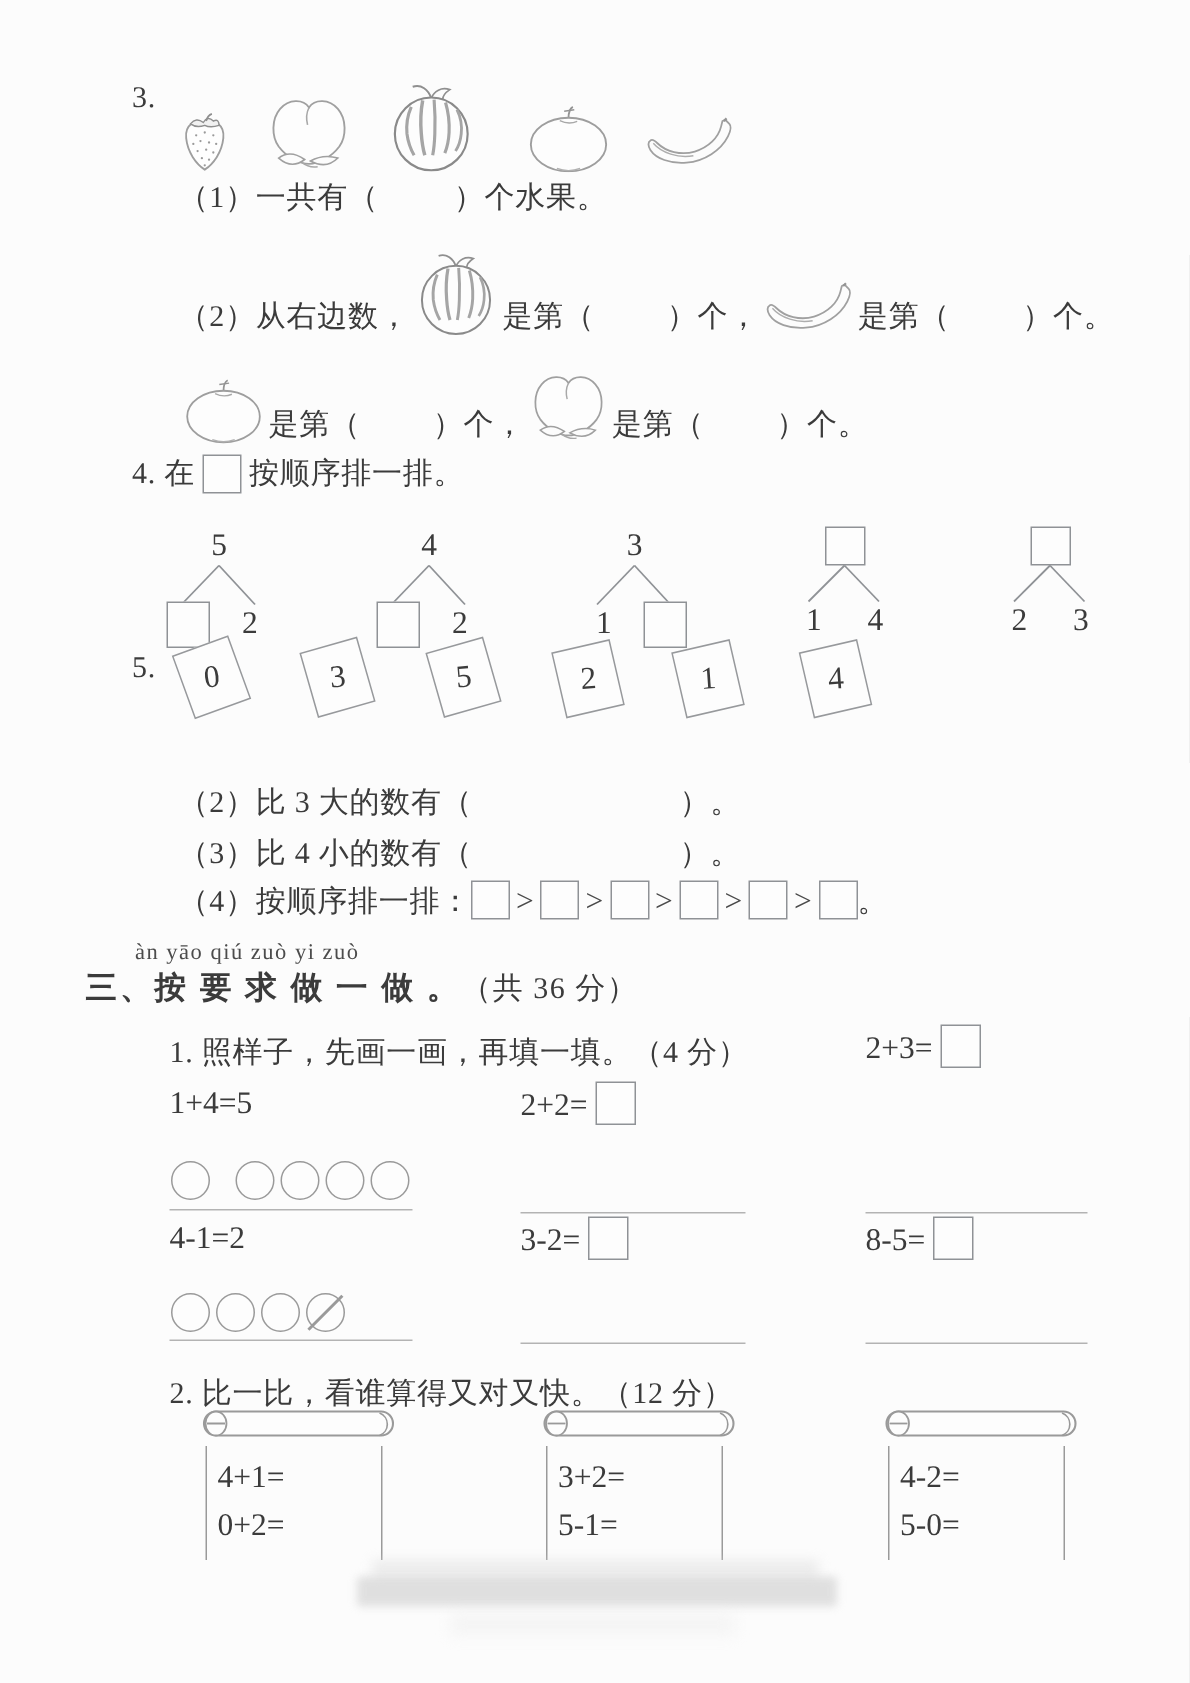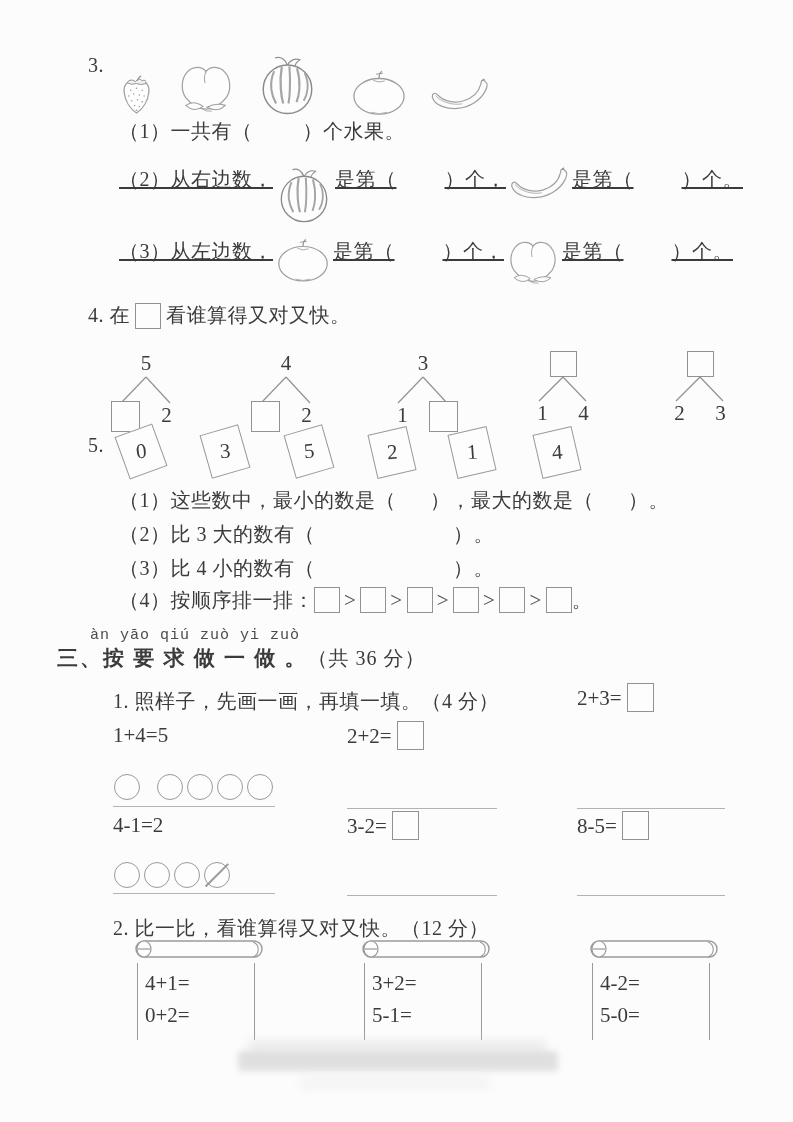--- a/index.html
+++ b/index.html
@@ -4,21 +4,21 @@
 <style>
   html,body{margin:0;padding:0;background:#e8e8e8;}
   .page{
     position:relative;width:793px;height:1122px;margin:0 auto;
     background:#fcfcfc;overflow:hidden;
     font-family:"Liberation Serif","DejaVu Serif",serif;
     color:#3b3b3b;
   }
   .abs{position:absolute;}
   .zh{font-size:20px;letter-spacing:.5px;white-space:nowrap;}
-  .flexline{display:flex;align-items:flex-start;white-space:nowrap;text-decoration:underline;}
+  .flexline{display:flex;align-items:flex-end;white-space:nowrap;}
   .gap{display:inline-block;height:1px;}
   .g34{width:34px;} .g48{width:48px;} .g50{width:50px;} .g138{width:138px;}
   .fruit{display:inline-block;}
   .inline-fruit{margin:0 3px;flex:0 0 auto;}
   
   .bbox{display:inline-block;width:27px;height:29px;border:1.3px solid #8f9296;background:#fdfdfd;box-sizing:border-box;}
   .inlinebox{vertical-align:-7px;margin:0 5px;}
   .eqbox{vertical-align:-7px;margin-left:5px;}
   .ordbox{width:26px;height:26px;vertical-align:-6px;}
   .gt{font-size:21px;margin:0 4px;color:#4a4a4a;}
@@ -36,21 +36,21 @@
   .card span{font-size:21px;display:block;}
   
   .circles{position:absolute;height:30px;}
   .circle{display:inline-block;width:24px;height:24px;border:1.5px solid #9a9a9a;border-radius:50%;
           margin-right:4px;position:relative;background:#fdfdfd;box-sizing:content-box;}
   .circle.slashed::after{content:"";position:absolute;left:10.5px;top:-4px;width:1.5px;height:32px;
           background:#9a9a9a;transform:rotate(45deg);}
   .circle-gap{display:inline-block;width:13px;}
   .uline{position:absolute;height:1.2px;background:#b3b3b3;}
   
-  .pinyin{font-family:Liberation Mono, monospace;font-size:15px;color:#4c4c4c;letter-spacing:1px;white-space:nowrap;}
+  .pinyin{font-family:Liberation Serif, serif;font-size:15px;color:#4c4c4c;letter-spacing:1px;white-space:nowrap;}
   .sec-title{font-size:21px;font-weight:bold;letter-spacing:2px;white-space:nowrap;}
   .sec-score{font-weight:normal;font-size:20px;letter-spacing:1px;}
   .eq{font-size:21px;white-space:nowrap;}
   
   .scroll{position:absolute;top:936px;width:132px;height:104px;overflow:hidden;}
   .scroll-body{margin:-3px 10px 0 4px;border-left:1.4px solid #9a9a9a;border-right:1.4px solid #9a9a9a;
                height:220px;padding:4px 0 0 7px;}
   .scroll-line{font-size:21px;line-height:32px;white-space:nowrap;}
   
   .wm1{left:238px;top:1051px;width:320px;height:20px;background:#c9c9c9;filter:blur(3px);opacity:.55;border-radius:2px;}
@@ -148,37 +148,36 @@
       <span>）个，</span>
     <svg class="inline-fruit" width="60" height="37">
         <use href="#f-banana"></use>
       </svg>
     <span>是第（</span>
       <span class="gap g48"></span>
       <span>）个。</span>
   </div>
 
   <div class="abs zh flexline" style="left:119px;top:238px;height:58px">
-    <span>（3）从左边数，</span>
     <svg class="inline-fruit" width="54" height="44">
         <use href="#f-apple"></use>
       </svg>
     <span>是第（</span>
       <span class="gap g48"></span>
       <span>）个，</span>
     <svg class="inline-fruit" width="52" height="49">
         <use href="#f-peach"></use>
       </svg>
     <span>是第（</span>
       <span class="gap g48"></span>
       <span>）个。</span>
   </div>
 
   <div class="abs zh" style="left:88px;top:302px">
-    <span>4. 在</span><span class="bbox inlinebox" style="width:26px;height:26px"></span><span>看谁算得又对又快。</span>
+    <span>4. 在</span><span class="bbox inlinebox" style="width:26px;height:26px"></span><span>按顺序排一排。</span>
   </div>
 
   <div class="bond" style="left:104px;top:351px">
     <div class="b-top"><span>5</span></div>
     <svg class="b-lines" width="84" height="28" viewBox="0 0 84 28">
         <g stroke="#8f9296" stroke-width="1.2">
           <line x1="42" y1="1" x2="17" y2="27"></line>
           <line x1="42" y1="1" x2="66" y2="27"></line>
         </g>
       </svg>
@@ -258,23 +257,20 @@
   <div class="card" style="left:372px;top:430px;transform:rotate(-13deg)">
       <span style="transform:rotate(9deg)">2</span>
     </div>
   <div class="card" style="left:452px;top:430px;transform:rotate(-13deg)">
       <span style="transform:rotate(9deg)">1</span>
     </div>
   <div class="card" style="left:537px;top:430px;transform:rotate(-13deg)">
       <span style="transform:rotate(9deg)">4</span>
     </div>
 
-  <div class="abs zh" style="left:119px;top:487px">
-    <span>（1）这些数中，最小的数是（</span><span class="gap g34"></span><span>），最大的数是（</span><span class="gap g34"></span><span>）。</span>
-  </div>
   <div class="abs zh" style="left:119px;top:521px">
     <span>（2）比 3 大的数有（</span><span class="gap g138"></span><span>）。</span>
   </div>
   <div class="abs zh" style="left:119px;top:555px">
     <span>（3）比 4 小的数有（</span><span class="gap g138"></span><span>）。</span>
   </div>
   <div class="abs zh" style="left:119px;top:587px">
     <span>（4）按顺序排一排：</span><span class="bbox ordbox"></span><span class="gt">&gt;</span><span class="bbox ordbox"></span><span class="gt">&gt;</span><span class="bbox ordbox"></span><span class="gt">&gt;</span><span class="bbox ordbox"></span><span class="gt">&gt;</span><span class="bbox ordbox"></span><span class="gt">&gt;</span><span class="bbox ordbox"></span><span>。</span>
   </div>
 

